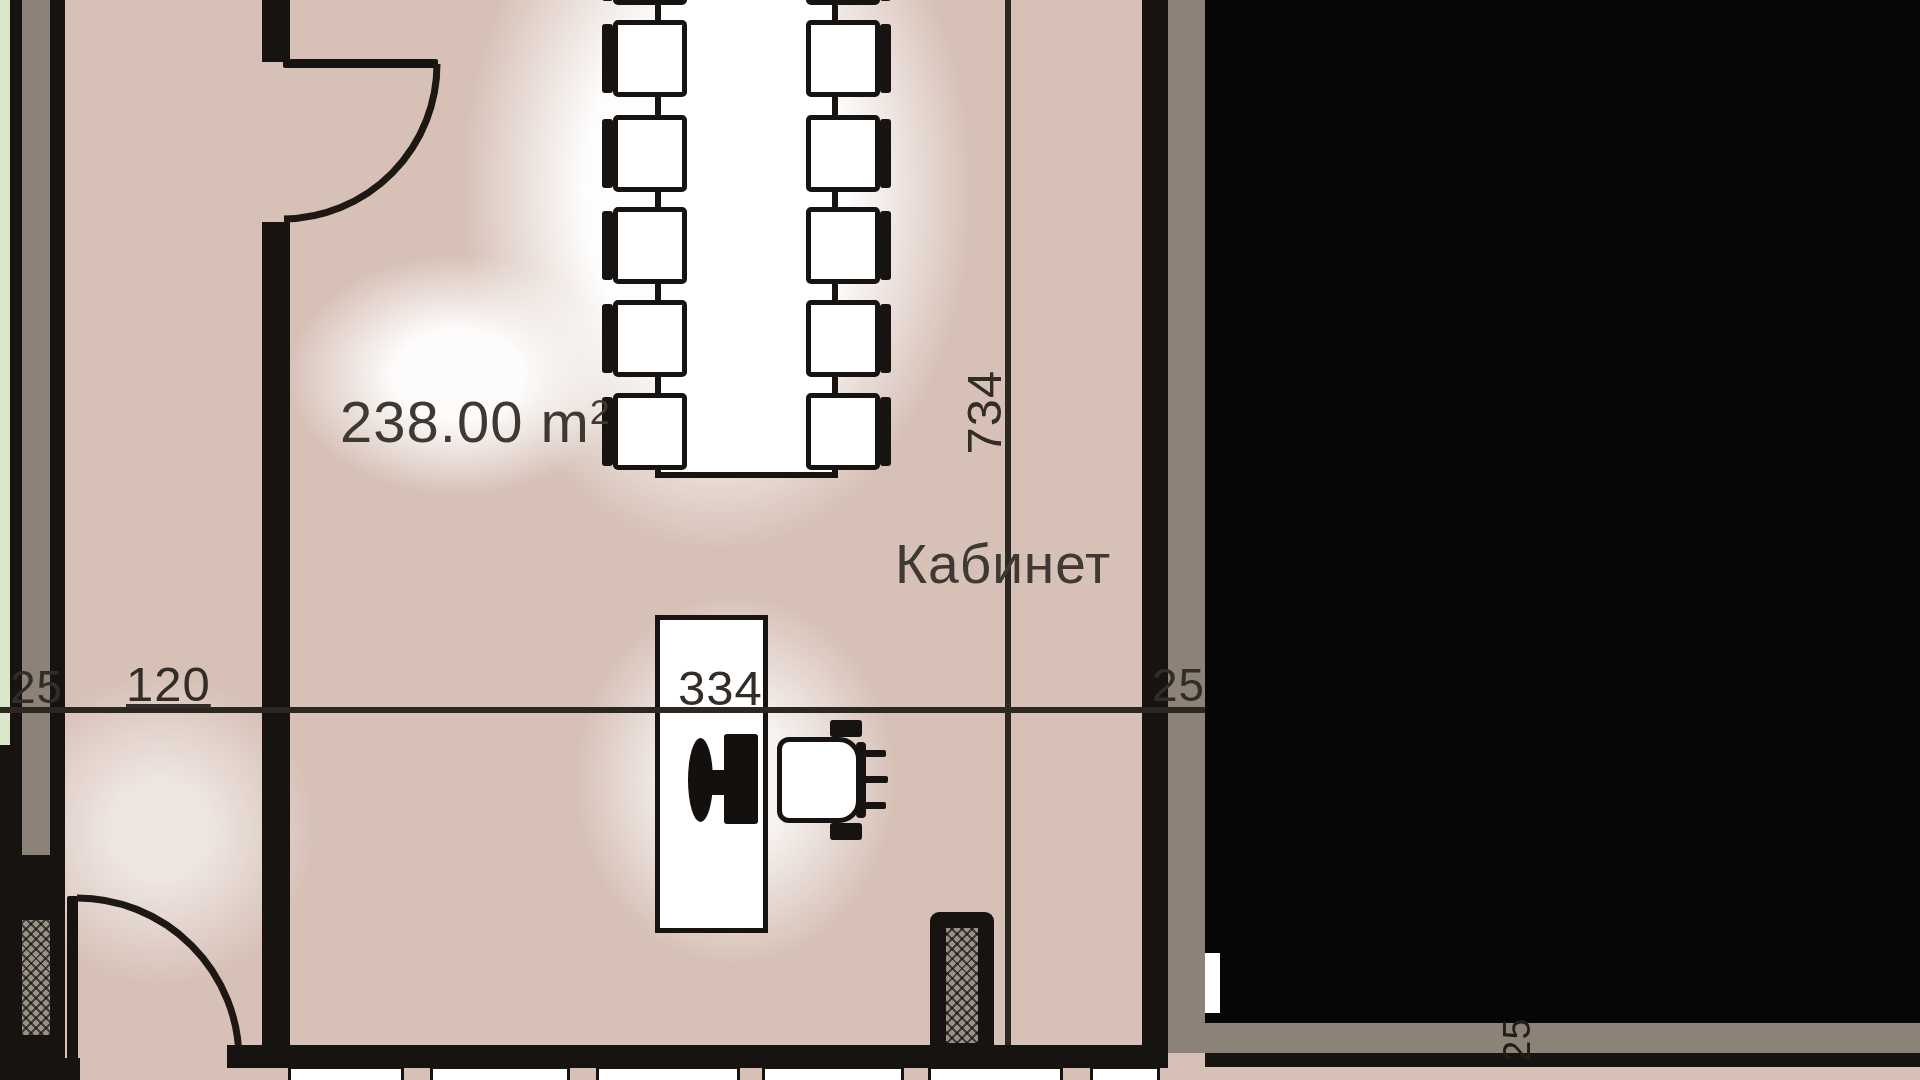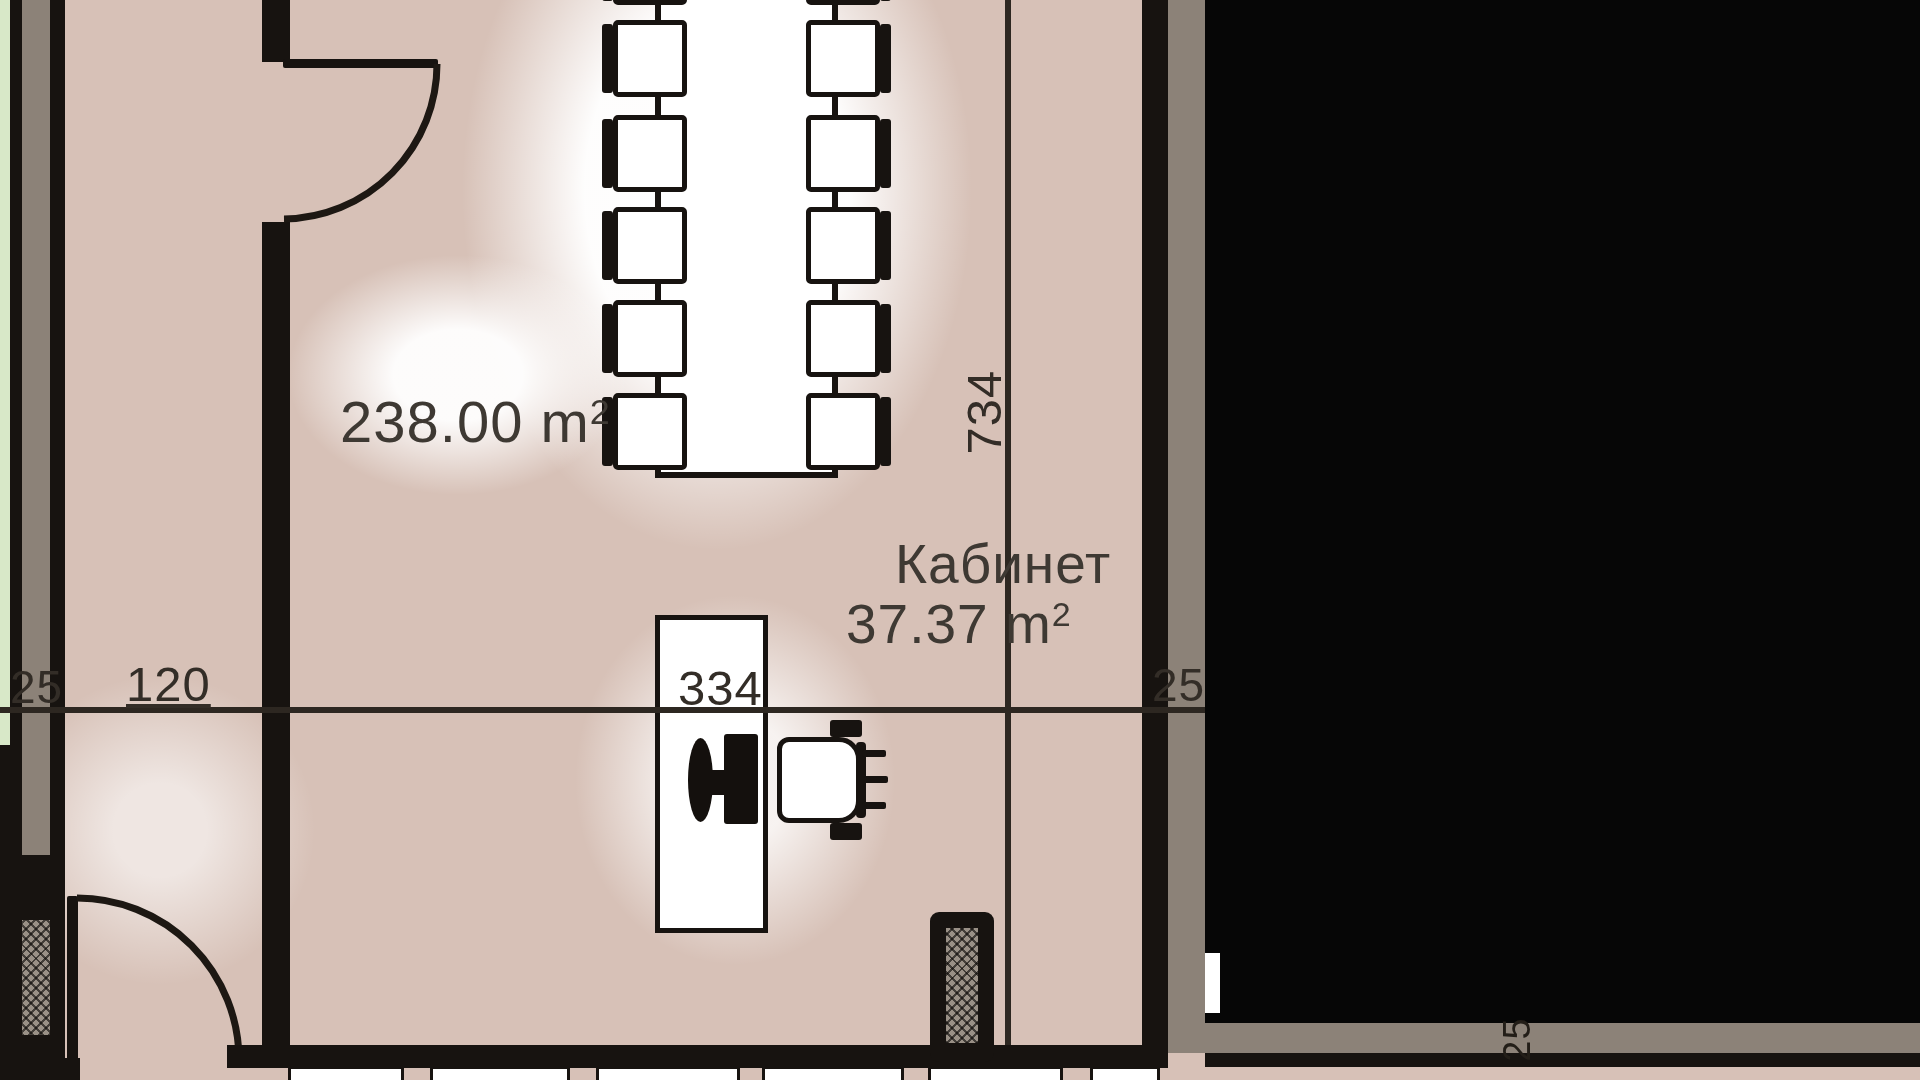--- a/index.html
+++ b/index.html
@@ -154,15 +154,14 @@
 
   <div class="dimtext small" style="left:10px;top:660px;">25</div>
   <div class="dimtext" style="left:126px;top:656px;text-decoration:underline;">120</div>
   <div class="dimtext" style="left:678px;top:660px;">334</div>
   <div class="dimtext small" style="left:1152px;top:658px;">25</div>
   <div class="dimtext rot" style="left:928px;top:384px;width:112px;">734</div>
   <div class="dimtext rot" style="left:1482px;top:1018px;width:70px;font-size:38px;color:#231e18;">25</div>
 
   <div class="roomlabel rl-big" style="left:340px;top:388px;"><span>238.00 m</span><span class="sup">2</span></div>
   <div class="roomlabel rl-mid" style="left:864px;top:532px;margin-left:31px;">Кабинет</div>
-  <div class="roomlabel rl-mid" style="left:846px;top:592px;"><span>37.37 m</span><span class="sup">2</span></div>
 
 </div>
 
 </body></html>

